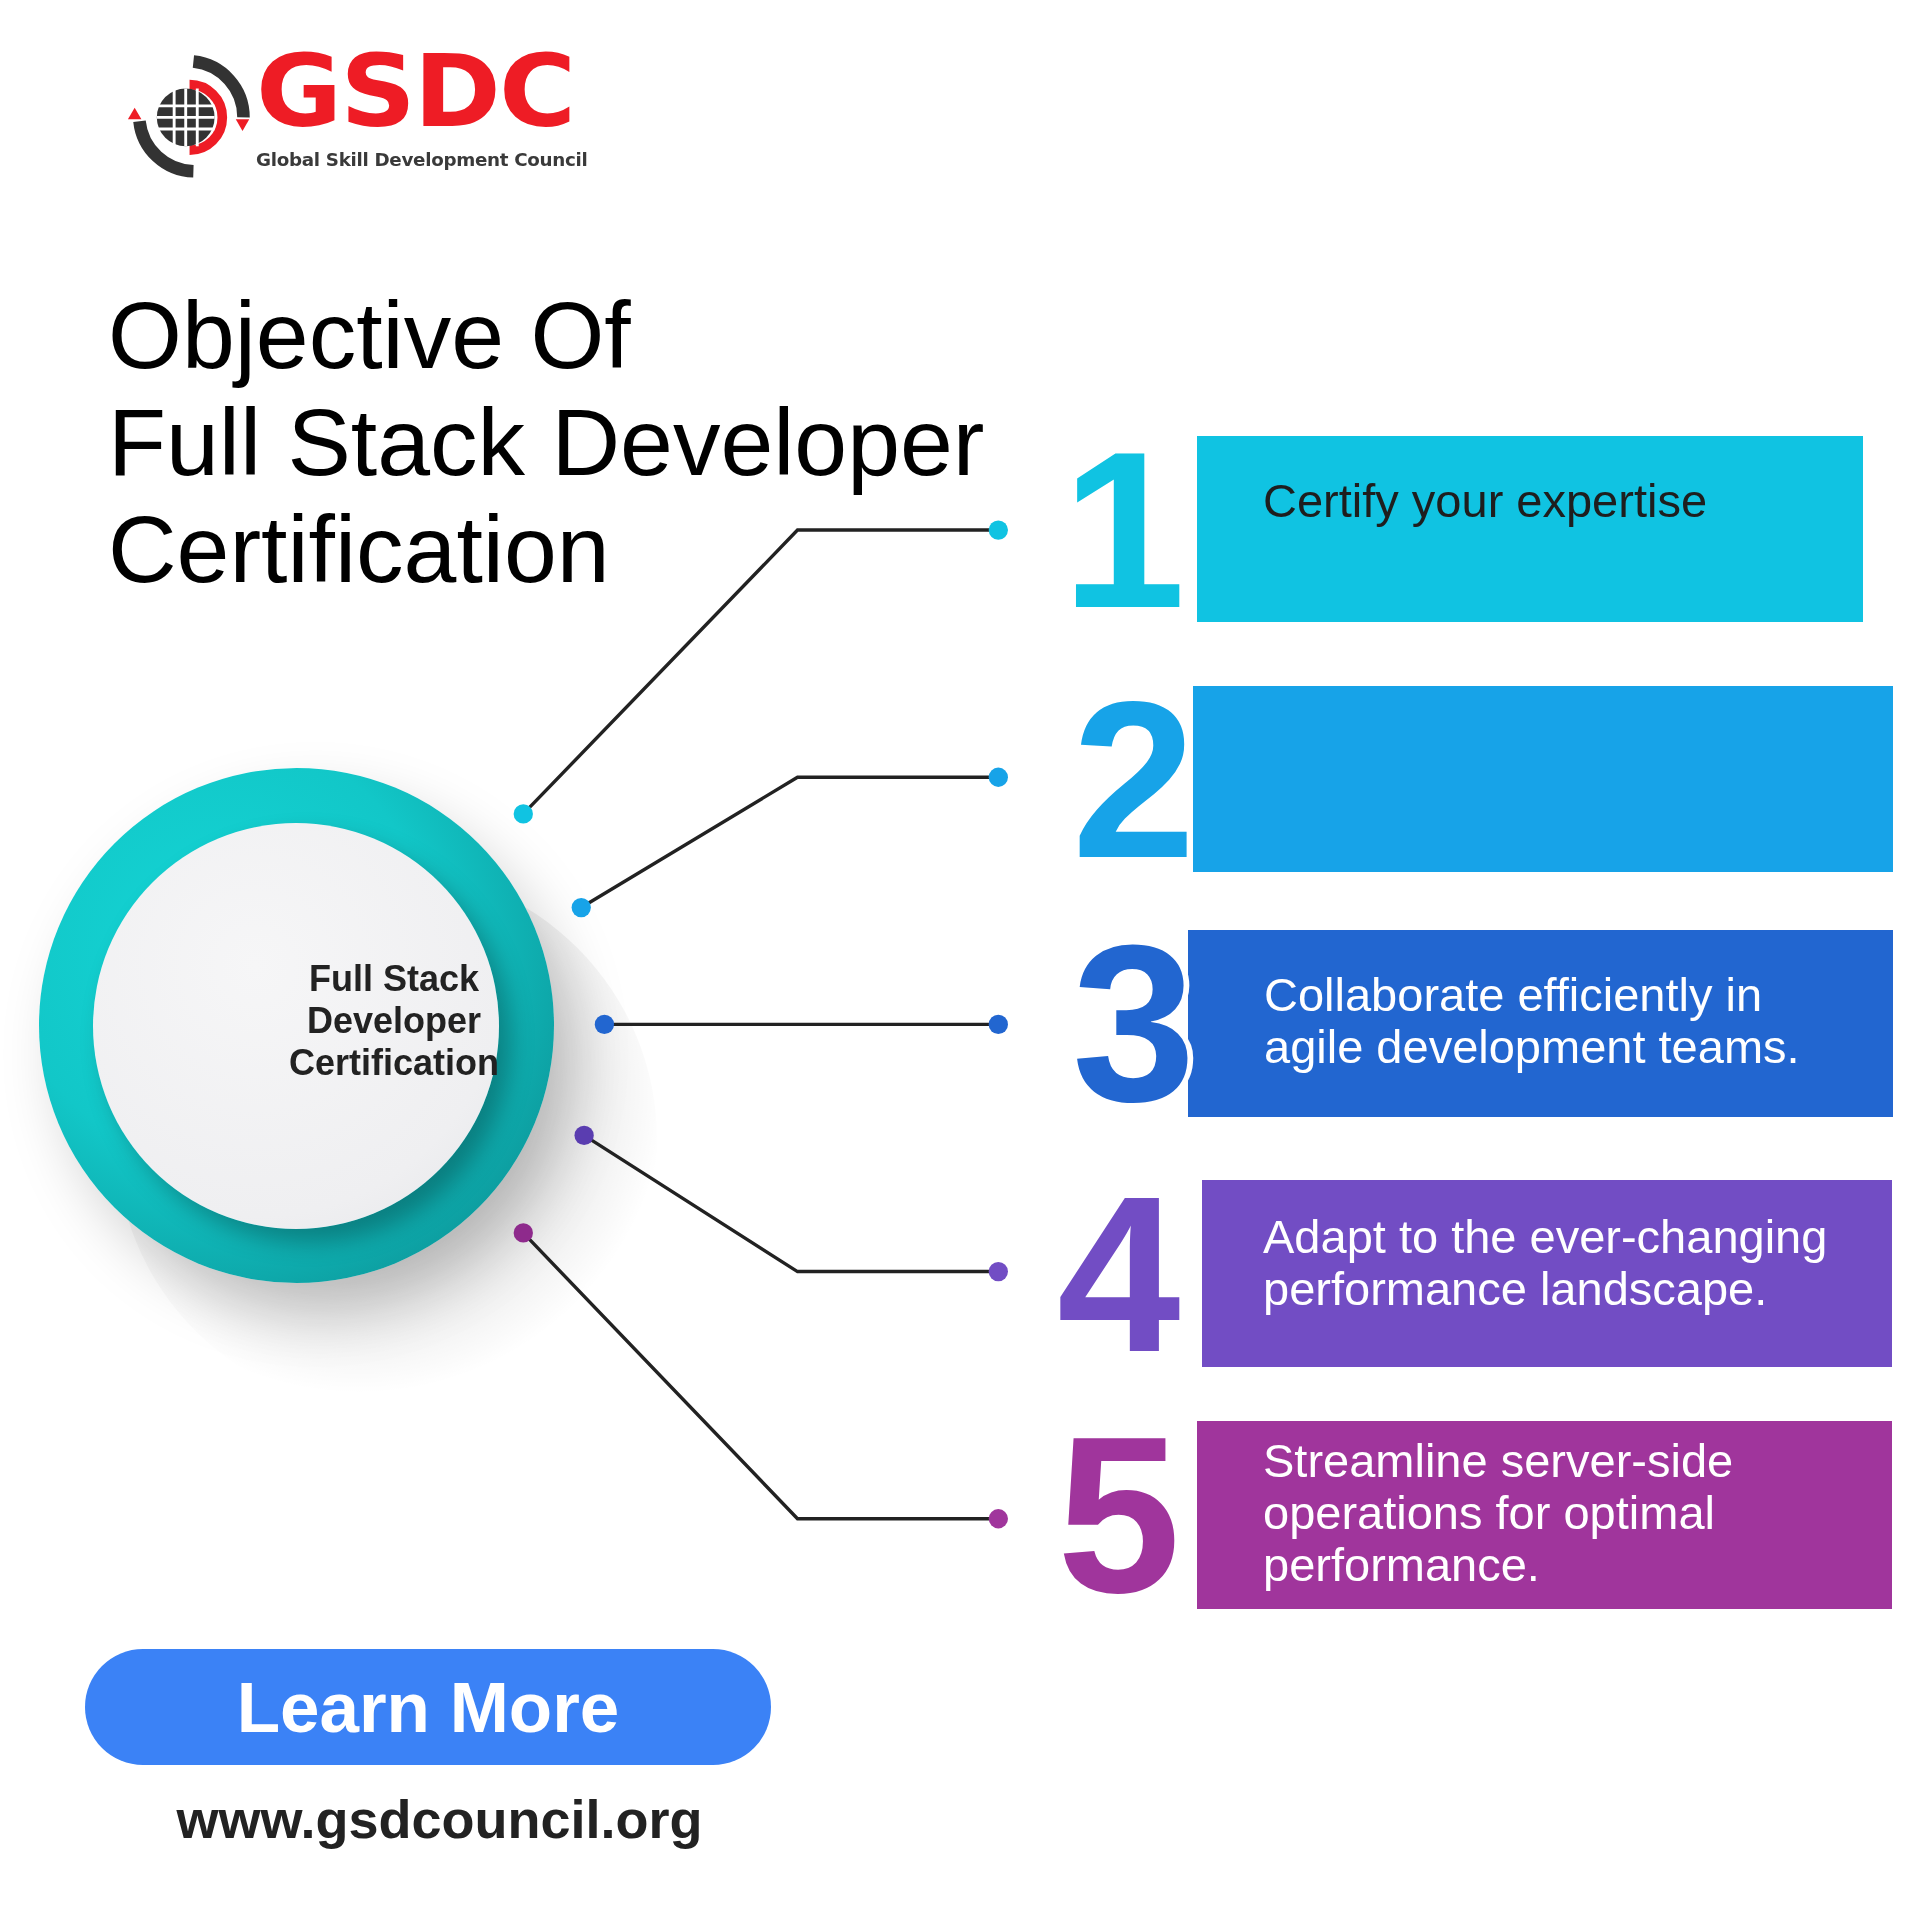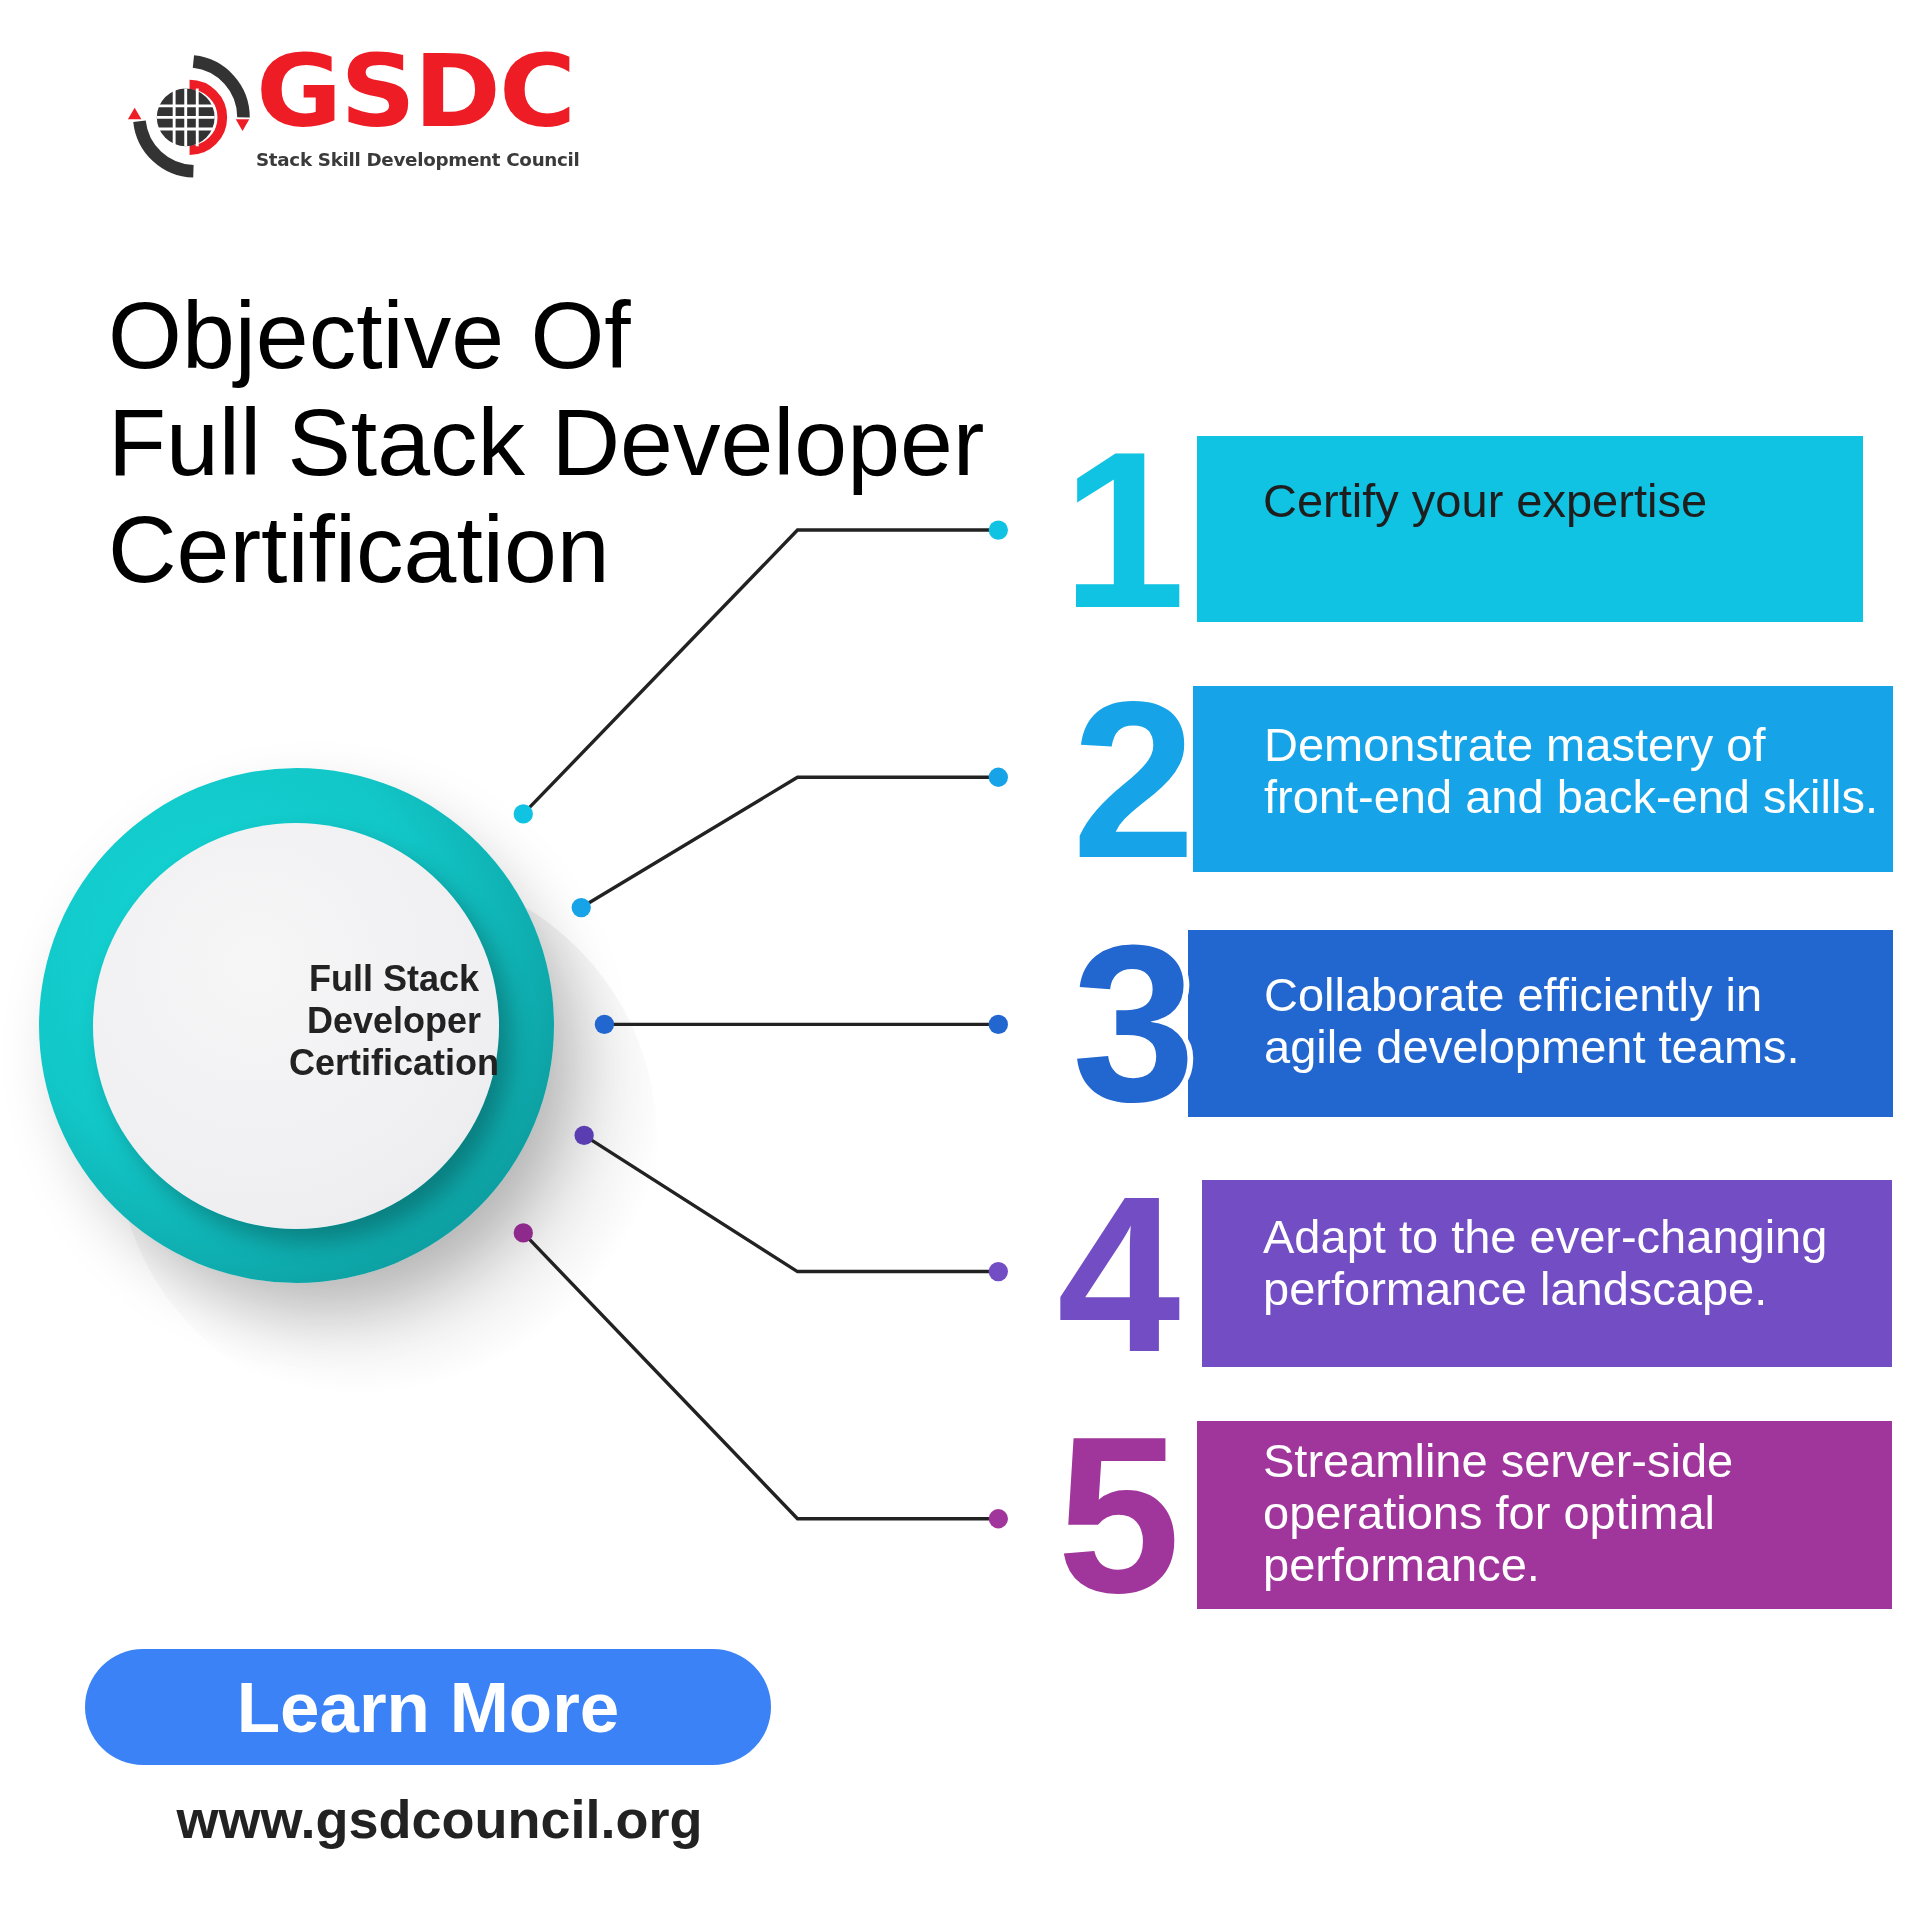--- a/index.html
+++ b/index.html
@@ -100,21 +100,21 @@
     <g stroke="#fff" stroke-width="3">
       <line x1="32" y1="58" x2="92" y2="58"></line>
       <line x1="32" y1="70" x2="92" y2="70"></line>
       <line x1="32" y1="82" x2="92" y2="82"></line>
       <line x1="50" y1="40" x2="50" y2="100"></line>
       <line x1="62" y1="40" x2="62" y2="100"></line>
       <line x1="74" y1="40" x2="74" y2="100"></line>
     </g>
   </svg>
   <div class="logo-word">GSDC</div>
-  <div class="logo-sub">Stack Skill Development Council</div>
+  <div class="logo-sub">Global Skill Development Council</div>
 </div>
 
 <div class="abs title">
   <div>Objective Of</div>
   <div>Full Stack Developer</div>
   <div>Certification</div>
 </div>
 
 <div class="abs shadow-blob"></div>
 <div class="abs outer-ring"></div>
@@ -152,24 +152,20 @@
   <div class="bar" style="left:135px;background:#10c3e2;"></div>
   <div class="num" style="left:0px;color:#10c3e2;">1</div>
   <div class="text" style="left:191px;top:39px;color:#1e1e1e;">
     <div>Certify your expertise</div>
   </div>
 </div>
 
 <div class="panel" style="left:1072px;top:686px;width:821px;height:186px;">
   <div class="bar" style="left:121px;background:#17a3e8;"></div>
   <div class="num" style="left:0px;color:#17a3e8;">2</div>
-  <div class="text" style="left:182px;top:33px;color:#ffffff;">
-    <div>Demonstrate mastery of</div>
-    <div>front-end and back-end skills.</div>
-  </div>
 </div>
 
 <div class="panel" style="left:1072px;top:930px;width:821px;height:187px;">
   <div class="bar" style="left:116px;background:#2266d0;"></div>
   <div class="num" style="left:0px;color:#2266d0;">3</div>
   <div class="text" style="left:182px;top:39px;color:#ffffff;">
     <div>Collaborate efficiently in</div>
     <div>agile development teams.</div>
   </div>
 </div>

